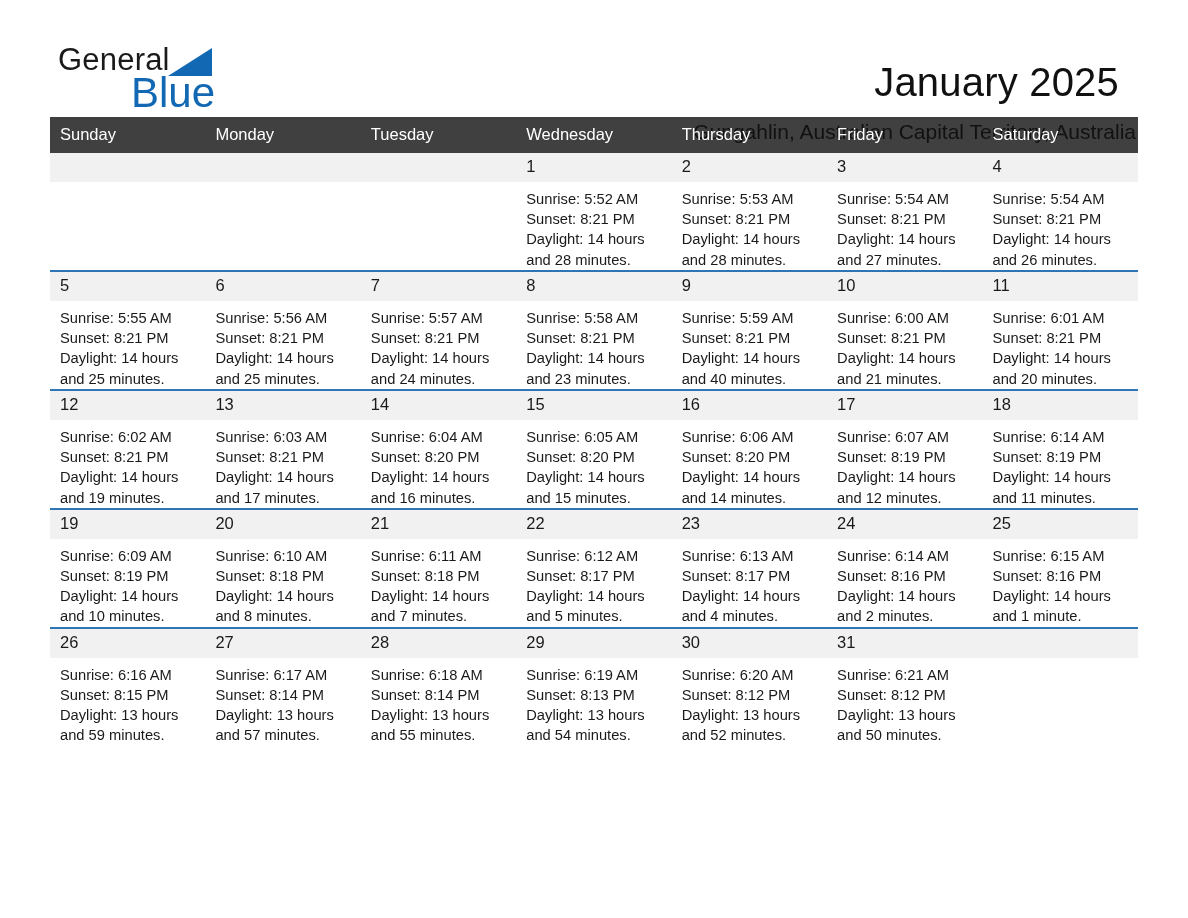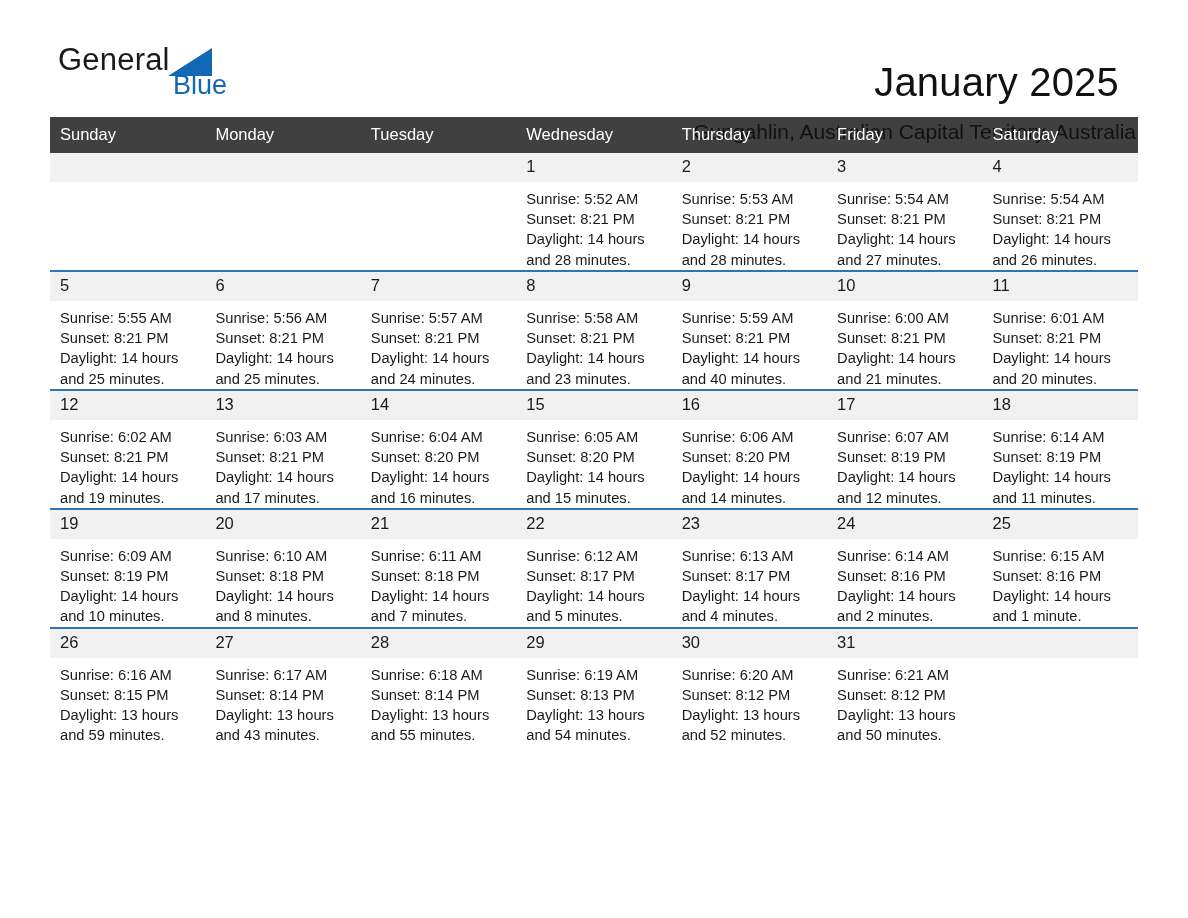--- a/index.html
+++ b/index.html
@@ -50,25 +50,25 @@
     width: 0;
     height: 0;
     border-style: solid;
     border-width: 0 0 28px 44px;
     border-color: transparent transparent #1268b3 transparent;
     vertical-align: -6px;
     margin-left: -2px;
   }
   .brand-blue {
     display: block;
-    font-size: 27px;
+    font-size: 42px;
     color: #1268b3;
     line-height: 1;
     margin-top: -4px;
-    margin-left: 115px;
+    margin-left: 73px;
   }
   .titles {
     text-align: right;
     padding-right: 2px;
   }
   .cal-title {
     font-size: 40px;
     font-weight: normal;
     line-height: 1.05;
     color: #111111;
@@ -412,21 +412,21 @@
               <div>Daylight: 13 hours</div>
               <div>and 59 minutes.</div>
             </div>
           </td>
           <td>
             <div class="daynum">27</div>
             <div class="info">
               <div>Sunrise: 6:17 AM</div>
               <div>Sunset: 8:14 PM</div>
               <div>Daylight: 13 hours</div>
-              <div>and 43 minutes.</div>
+              <div>and 57 minutes.</div>
             </div>
           </td>
           <td>
             <div class="daynum">28</div>
             <div class="info">
               <div>Sunrise: 6:18 AM</div>
               <div>Sunset: 8:14 PM</div>
               <div>Daylight: 13 hours</div>
               <div>and 55 minutes.</div>
             </div>

